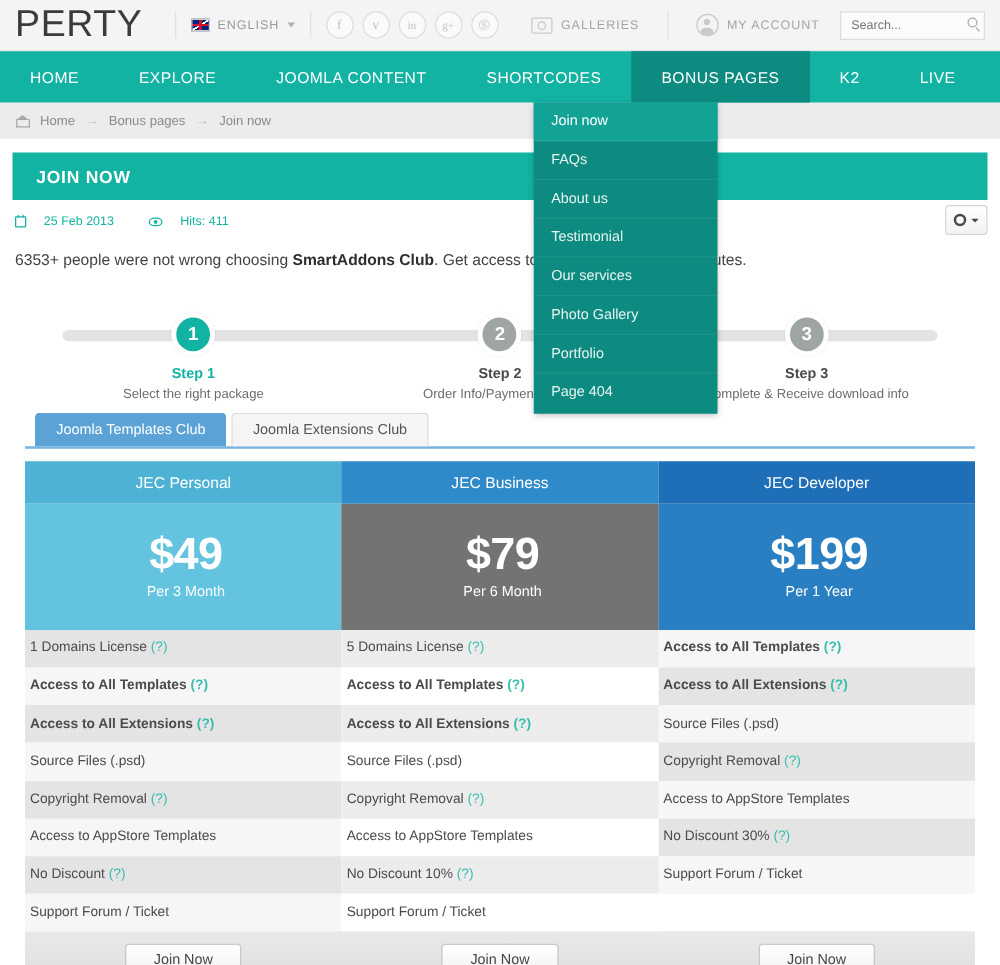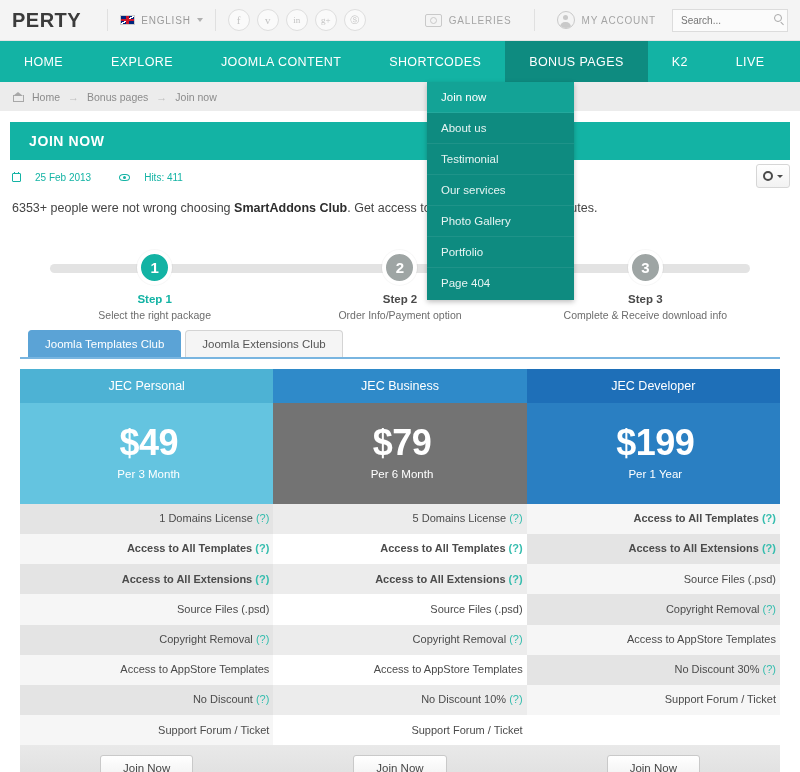--- a/index.html
+++ b/index.html
@@ -14,22 +14,22 @@
   .topbar {
     height: 41px;
     background: #f4f4f4;
     border-bottom: 1px solid #e4e4e4;
     display: flex;
     align-items: center;
     padding: 0 12px;
     position: relative;
   }
   .logo {
-    font-size: 20px;
-    font-weight: bold;
+    font-size: 30px;
+    font-weight: normal;
     color: #3b3b3b;
     letter-spacing: 0.5px;
     padding-right: 14px;
   }
   .vdiv { width: 1px; height: 22px; background: #e0e0e0; margin: 0 12px; }
   .lang { display: flex; align-items: center; gap: 6px; cursor: pointer; }
   .flag {
     width: 15px; height: 10px;
     background:
       linear-gradient(to bottom, transparent 42%, #cf142b 42%, #cf142b 58%, transparent 58%),
@@ -280,21 +280,21 @@
   .c1 .col-head { background: #4db2d4; }
   .c1 .col-price { background: #64c4e0; }
   
   .c2 .col-head { background: #2f8ac9; }
   .c2 .col-price { background: #737373; }
   
   .c3 .col-head { background: #1e6fb8; }
   .c3 .col-price { background: #2a7fc2; }
 
   .feat {
-    text-align: right; font-size: 11px; color: #4b4b4b;
+    text-align: left; font-size: 11px; color: #4b4b4b;
     padding: 8.5px 4px; line-height: 1.2;
   }
   .feat.odd { background: #e4e4e4; }
   .feat.even { background: #f6f6f6; }
   .col.c2 .feat.odd { background: #ececec; }
   .col.c2 .feat.even { background: #ffffff; }
   .feat.bold { font-weight: bold; }
   .q { color: #35bdae; }
 
   .cta-row {
@@ -478,19 +478,20 @@
     </div>
     <div class="cta-cell">
       <button class="join-btn">Join Now</button>
     </div>
   </div>
 
 </div>
 
 <div class="dropdown">
   <div class="dd-item active">Join now</div>
+  <div class="dd-item">FAQs</div>
   <div class="dd-item">About us</div>
   <div class="dd-item">Testimonial</div>
   <div class="dd-item">Our services</div>
   <div class="dd-item">Photo Gallery</div>
   <div class="dd-item">Portfolio</div>
   <div class="dd-item">Page 404</div>
 </div>
 
 </body></html>

